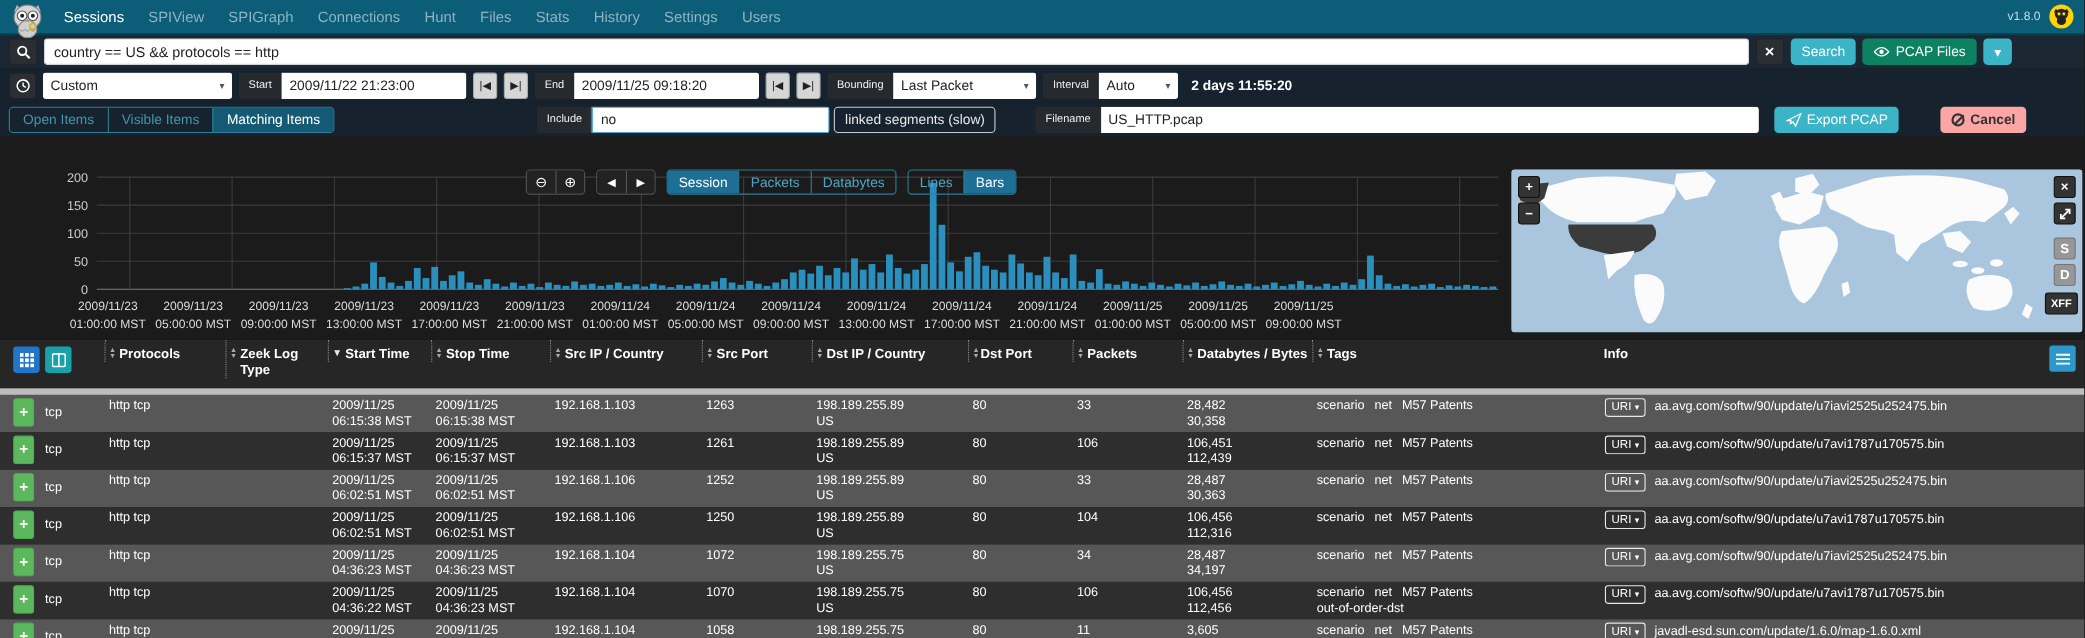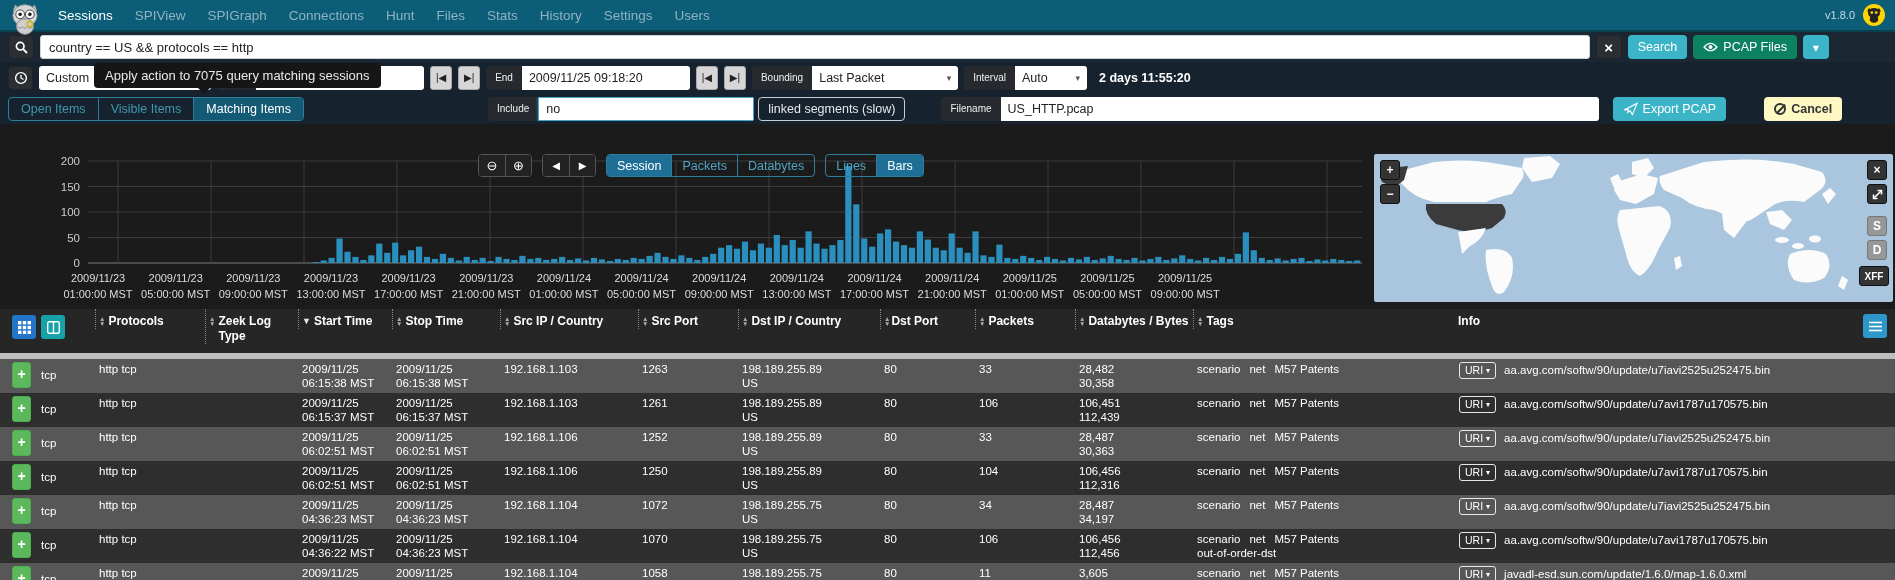--- a/index.html
+++ b/index.html
@@ -206,34 +206,33 @@
   <span class="stepper">|◀</span>
   <span class="stepper">▶|</span>
   <div class="input-group">
     <span class="chip">End</span>
     <input class="grp-input" style="width: 168px;" value="2009/11/25 09:18:20">
   </div>
   <span class="stepper">|◀</span>
   <span class="stepper">▶|</span>
   <div class="input-group">
     <span class="chip">Bounding</span>
-    <div class="grp-select" style="width:146px;">
+    <div class="grp-select" style="width:130px;">
       <span>Last Packet</span>
       <span class="caret">▾</span>
     </div>
   </div>
   <div class="input-group">
     <span class="chip">Interval</span>
     <div class="grp-select" style="width:72px;">
       <span>Auto</span>
       <span class="caret">▾</span>
     </div>
   </div>
   <span class="duration">2 days 11:55:20</span>
-  <div class="tooltip">Apply action to 7075 query matching sessions</div>
 </div>
 
 <div class="export-row">
   <div class="seg-group" id="scope-group">
       <button class="seg-btn">Open Items</button>
       <button class="seg-btn">Visible Items</button>
       <button class="seg-btn active">Matching Items</button>
     </div>
   <div style="display:flex; align-items:center; margin-left:184px;">
     <div class="input-group">
@@ -245,21 +244,21 @@
   <div class="input-group" style="margin-left:36px;">
     <span class="chip">Filename</span>
     <input class="grp-input" style="width: 598px;" value="US_HTTP.pcap">
   </div>
   <button class="btn btn-teal" style="margin-left:14px;">
     <svg width="15" height="14" viewBox="0 0 16 14">
       <path d="M1,8 L15,1 L10,13 L7.5,9 L5,10.5 L5.5,7.5 Z" fill="none" stroke="#fff" stroke-width="1.2"></path>
     </svg>
     <span>Export PCAP</span>
   </button>
-  <button class="btn" style="margin-left:38px; background:#fef9c3; color:#333; font-weight:bold;">
+  <button class="btn" style="margin-left:38px; background:#fca5a5; color:#333; font-weight:bold;">
     <span style="width:12px;height:12px;border:2px solid #333;border-radius:50%;position:relative;display:inline-block;">
       <span style="position:absolute;left:-1px;top:3.5px;width:12px;height:2px;background:#333;transform:rotate(-45deg);"></span>
     </span>
     <span>Cancel</span>
   </button>
 </div>
 
 <div class="chart-section">
   <svg id="chart-svg" width="1370" height="185">
       <line x1="88" y1="139" x2="1362" y2="139" stroke="#7d7d7d" stroke-width="1"></line>

